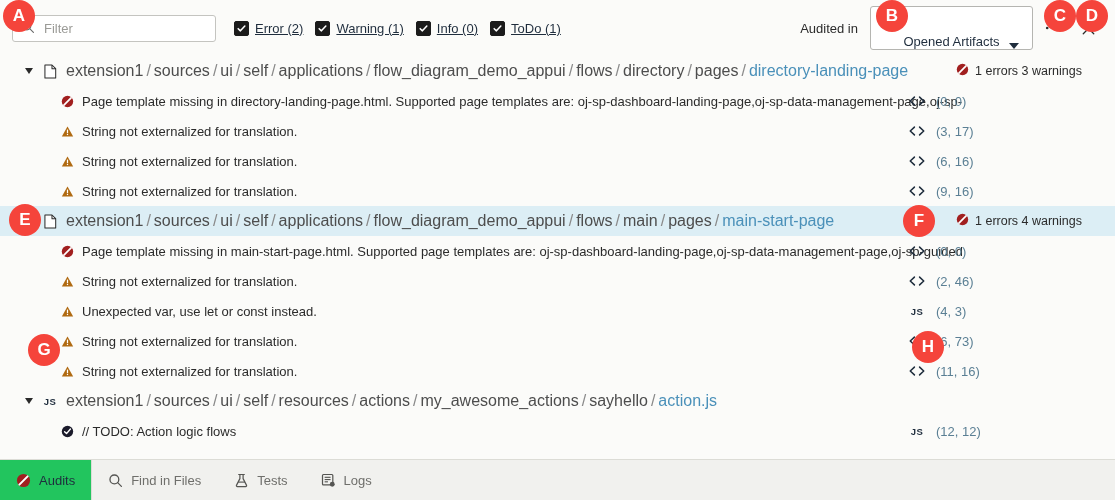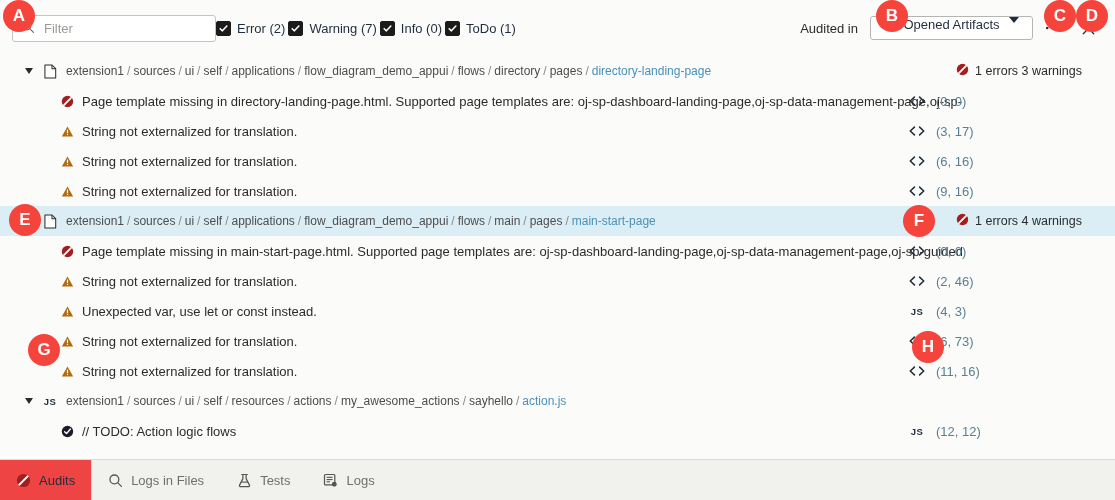--- a/index.html
+++ b/index.html
@@ -55,21 +55,23 @@
     font-size: 13px;
     color: #1f2d3d;
     margin-left: 7px;
     width: 100%;
   }
   .filter-input::placeholder { color: #9b9b97; }
 
   .checks {
     display: flex;
     align-items: center;
-    gap: 3px;
+    margin-left: 18px;
+    gap: 12px;
+    text-decoration: underline;
   }
   .check {
     display: flex;
     align-items: center;
     gap: 6px;
     cursor: default;
     white-space: nowrap;
   }
   .cbox {
     width: 13px;
@@ -87,26 +89,26 @@
   .spacer { flex: 1 1 auto; }
 
   .audited-label {
     font-size: 13px;
     color: #2b2b2b;
     margin-right: 12px;
     white-space: nowrap;
   }
   .dropdown {
     width: 163px;
-    height: 24px;
+    height: 44px;
     border: 1px solid #b5b5b1;
     border-radius: 3px;
     background: #ffffff;
     display: flex;
-    align-items: flex-start;
+    align-items: flex-end;
     justify-content: center;
     position: relative;
     box-sizing: border-box;
   }
   .dropdown-value { font-size: 13px; color: #1f2d3d; }
   .caret {
     position: absolute;
     right: 13px;
     width: 0; height: 0;
     border-left: 5px solid transparent;
@@ -156,21 +158,21 @@
     margin-right: 8px;
   }
   .js-badge {
     font-family: "Liberation Sans", sans-serif;
     font-size: 9.5px;
     font-weight: 600;
     letter-spacing: .4px;
     color: #1f2d3d;
   }
   .crumbs {
-    font-size: 12px;
+    font-size: 16px;
     color: #4d4d4d;
     white-space: nowrap;
     overflow: hidden;
   }
   .crumbs .sep { color: #8a8a8a; margin: 0 3px; }
   .crumbs .last { color: #4a90b9; }
 
   .counts {
     position: absolute;
     left: 956px;
@@ -242,21 +244,21 @@
     align-items: center;
     gap: 8px;
     padding: 0 16px;
     box-sizing: border-box;
     color: #6f6f6b;
     font-size: 13px;
     border-right: 1px solid transparent;
     cursor: default;
   }
   .tab.active {
-    background: #ef4444;
+    background: #22c55e;
     color: #1f2d3d;
     border-right: 1px solid #dcdcd6;
   }
   .tab .tlabel { white-space: nowrap; }
 
   
   .badge {
     position: absolute;
     width: 32px;
     height: 32px;
@@ -298,21 +300,21 @@
             </svg>
         </span>
         <span class="check-label">Error (2)</span>
       </div>
       <div class="check">
         <span class="cbox">
           <svg width="9" height="9" viewBox="0 0 10 10">
               <polyline points="1.3,5.2 3.8,7.6 8.7,2.3" fill="none" stroke="#ffffff" stroke-width="1.7" stroke-linecap="round" stroke-linejoin="round"></polyline>
             </svg>
         </span>
-        <span class="check-label">Warning (7)</span>
+        <span class="check-label">Warning (1)</span>
       </div>
       <div class="check">
         <span class="cbox">
           <svg width="9" height="9" viewBox="0 0 10 10">
               <polyline points="1.3,5.2 3.8,7.6 8.7,2.3" fill="none" stroke="#ffffff" stroke-width="1.7" stroke-linecap="round" stroke-linejoin="round"></polyline>
             </svg>
         </span>
         <span class="check-label">Info (0)</span>
       </div>
       <div class="check">
@@ -591,21 +593,21 @@
         </span>
         <span class="tlabel">Audits</span>
       </div>
       <div class="tab">
         <span style="display: flex; align-items: center;">
           <svg width="15" height="15" viewBox="0 0 16 16">
             <circle cx="6.8" cy="6.8" r="4.7" fill="none" stroke="#555552" stroke-width="1.4"></circle>
             <line x1="10.3" y1="10.3" x2="14.3" y2="14.3" stroke="#555552" stroke-width="1.4" stroke-linecap="round"></line>
           </svg>
         </span>
-        <span class="tlabel">Logs in Files</span>
+        <span class="tlabel">Find in Files</span>
       </div>
       <div class="tab">
         <span style="display: flex; align-items: center;">
           <svg width="15" height="15" viewBox="0 0 16 16">
             <line x1="5" y1="1.6" x2="11" y2="1.6" stroke="#555552" stroke-width="1.3" stroke-linecap="round"></line>
             <path d="M6.3 1.8 V6 L2.6 13.2 A1 1 0 0 0 3.5 14.5 H12.5 A1 1 0 0 0 13.4 13.2 L9.7 6 V1.8" fill="none" stroke="#555552" stroke-width="1.3" stroke-linejoin="round"></path>
             <line x1="4.4" y1="9.7" x2="11.6" y2="9.7" stroke="#555552" stroke-width="1.2"></line>
           </svg>
         </span>
         <span class="tlabel">Tests</span>

